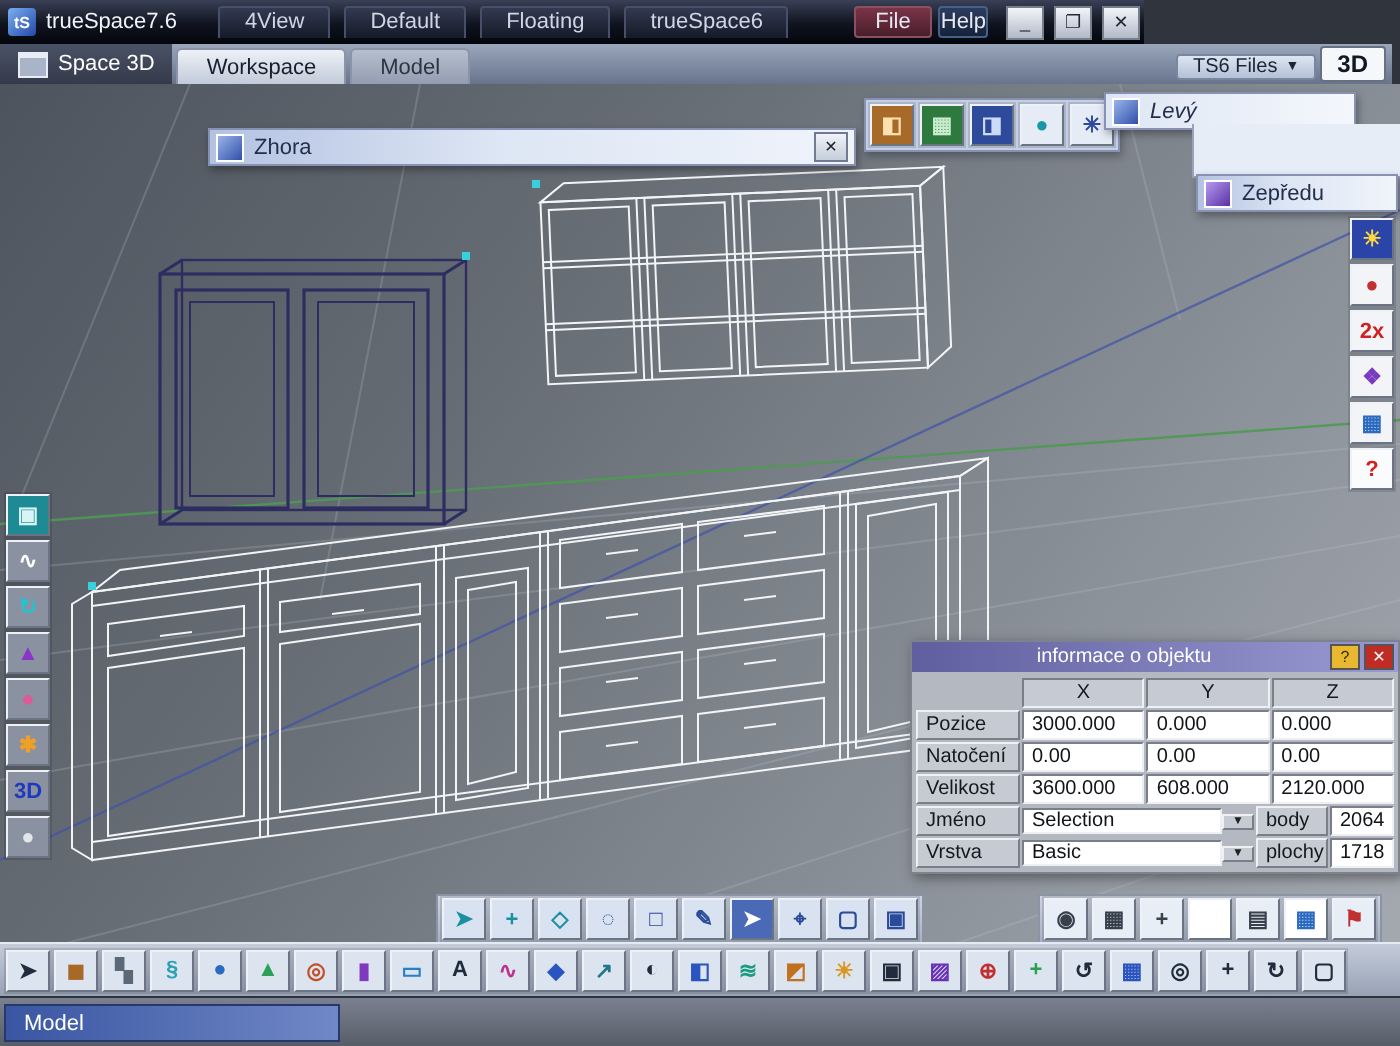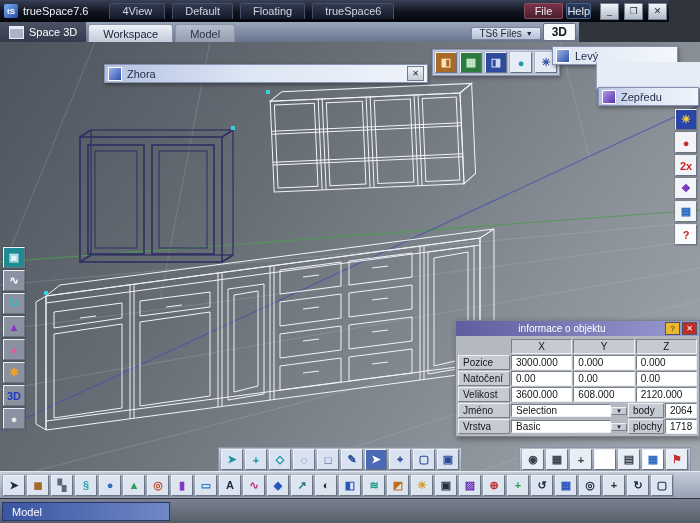--- a/index.html
+++ b/index.html
@@ -2,40 +2,40 @@
 <html><head>
 <meta charset="utf-8">
 <style>
   html,body{margin:0;padding:0;background:#30343c;}
   body{width:700px;height:523px;position:relative;overflow:hidden;
        font-family:"Liberation Sans", sans-serif;font-size:11px;user-select:none;}
 
   .flex-sp{flex:1;}
 
   
-  .titlebar{position:absolute;top:0;left:0;width:669px;height:22px;
+  .titlebar{position:absolute;top:0;left:0;width:572px;height:22px;
     background:linear-gradient(180deg,#3a4056 0%,#10141f 55%,#04060c 100%);
     display:flex;align-items:center;color:#e6eaf2;gap:3px;padding:0 2px;box-sizing:border-box;}
   .app-icon{width:14px;height:14px;border-radius:2px;margin:0 2px;
     background:linear-gradient(135deg,#7ab0f0,#2448a8);color:#fff;font-size:8px;font-weight:bold;
     display:flex;align-items:center;justify-content:center;}
   .title-text{margin-right:16px;color:#f0f3fa;}
   .tb-tab{height:15px;line-height:15px;padding:0 12px;margin:0 2px;border-radius:2px 2px 0 0;
     background:linear-gradient(180deg,#323a50,#151a28);border:1px solid #46506a;border-bottom:none;
     color:#cfd6e4;cursor:pointer;}
   .file-btn{padding:1px 10px;border-radius:2px;background:linear-gradient(180deg,#7a3448,#4a1e2c);
     border:1px solid #8a5060;cursor:pointer;}
   .help-btn{padding:1px 0;border-radius:2px;background:linear-gradient(180deg,#2c3c5e,#16223a);
     border:1px solid #46608a;cursor:pointer;margin-right:4px;}
   .winbtn{width:17px;height:15px;display:flex;align-items:center;justify-content:center;
     background:linear-gradient(180deg,#f2f4f8,#b2bac8);border:1px solid #787f8c;color:#222a36;
     font-size:9px;margin-left:2px;cursor:pointer;}
 
   
-  .topbar{position:absolute;top:22px;left:0;width:579px;height:20px;
+  .topbar{position:absolute;top:22px;left:0;width:696px;height:20px;
     background:linear-gradient(180deg,#9aa6ba,#68748c);display:flex;align-items:flex-end;}
   .app-seg{height:20px;background:linear-gradient(180deg,#4a5266,#343a4a);color:#fff;
     display:flex;align-items:center;gap:5px;padding:0 9px;}
   .win-glyph{width:13px;height:9px;border:1px solid #e8ecf4;background:#aab4c8;
     border-top:3px solid #e8ecf4;}
   .ws-tab{height:17px;display:flex;align-items:center;padding:0 14px;margin-left:2px;
     background:linear-gradient(180deg,#eef1f7,#c2cbda);border:1px solid #8a94a8;border-bottom:none;
     border-radius:3px 3px 0 0;color:#18202e;cursor:pointer;margin-top:26px;}
   .ws-tab.inactive{background:linear-gradient(180deg,#b6bfce,#939db0);color:#2c3442;}
   .ts6-btn{display:flex;align-items:center;gap:4px;font-size:10px;margin:0 2px 2px 17px;
@@ -259,21 +259,21 @@
   <span class="mini-close">✕</span>
 </div>
 <div class="float-strip" style="left:432px;top:49px;">
     <div class="ticon" title="material-cube-icon" style="background: rgb(168, 106, 40); color: rgb(255, 224, 176);">◧</div>
     <div class="ticon" title="scene-render-icon" style="background: rgb(46, 122, 62); color: rgb(200, 236, 204);">▦</div>
     <div class="ticon" title="object-render-icon" style="background: rgb(46, 74, 154); color: rgb(204, 220, 248);">◨</div>
     <div class="ticon" title="view-sphere-icon" style="background: rgb(230, 236, 246); color: rgb(26, 152, 168);">●</div>
     <div class="ticon" title="view-settings-icon" style="background: rgb(230, 236, 246); color: rgb(46, 74, 154);">✳</div>
   </div>
 
-<div class="float-title" style="left:552px;top:46px;width:126px;background:linear-gradient(90deg,#dde6f4,#f4f7fc);">
+<div class="float-title" style="left:552px;top:46px;width:126px;background:linear-gradient(90deg,#dde6f4,#f4f7fc);font-style:italic;">
   <span class="doc-icon"></span>
   <span class="flex-sp">Levý</span>
 </div>
 <div class="levy-body"></div>
 
 <div class="float-title" style="left:598px;top:87px;width:101px;">
   <span class="doc-icon purple"></span>
   <span class="flex-sp">Zepředu</span>
 </div>
 

